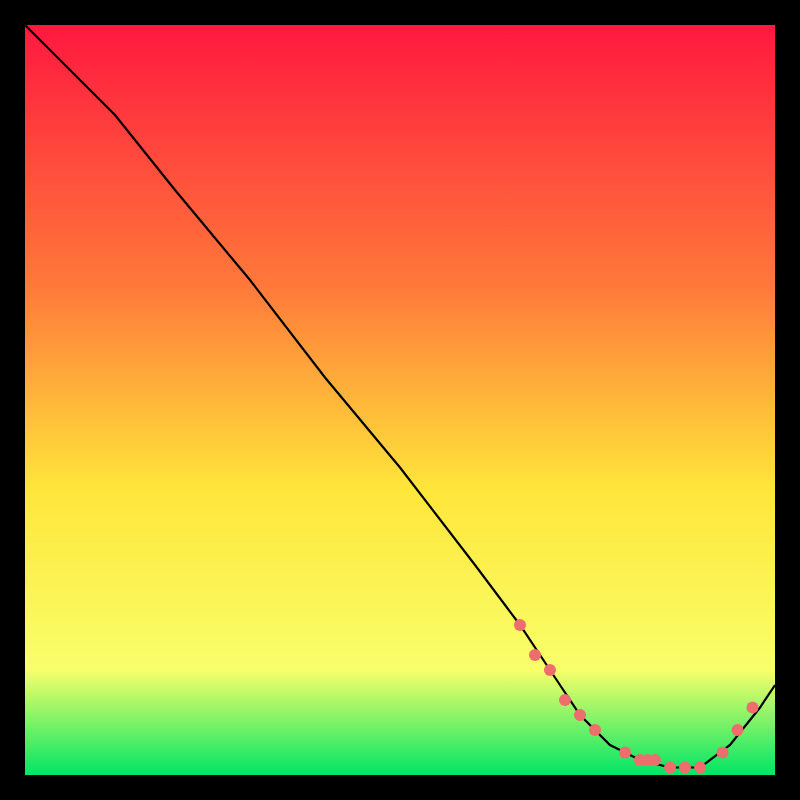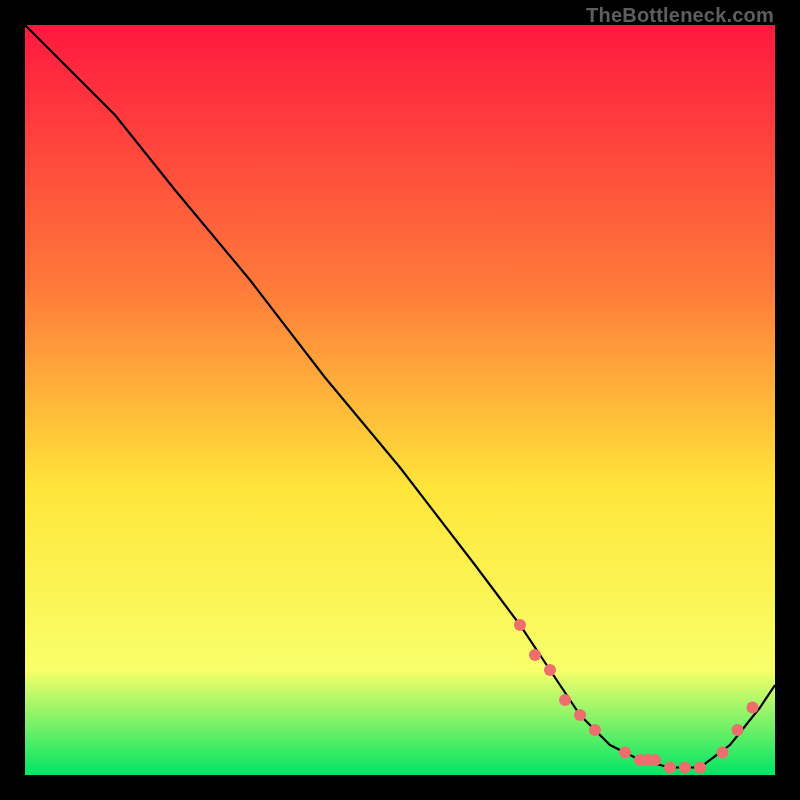--- a/index.html
+++ b/index.html
@@ -25,21 +25,20 @@
     color: #5e5e5e;
     letter-spacing: 0.2px;
   }
   svg { display: block; }
 </style>
 </head>
 <body>
 
 <div class="frame">
 
-  <div class="watermark">TheBottleneck.com</div>
 
   <div class="plot">
     <svg id="chart-svg" width="750" height="750" viewBox="0 0 750 750">
       <defs>
         <linearGradient id="bg" x1="0" y1="0" x2="0" y2="1">
           <stop id="g0" offset="0%" stop-color="#ff183f"></stop>
           <stop id="g1" offset="35%" stop-color="#ff7a3a"></stop>
           <stop id="g2" offset="62%" stop-color="#ffe63a"></stop>
           <stop id="g3" offset="86%" stop-color="#f8ff6a"></stop>
           <stop id="g4" offset="100%" stop-color="#00e565"></stop>

